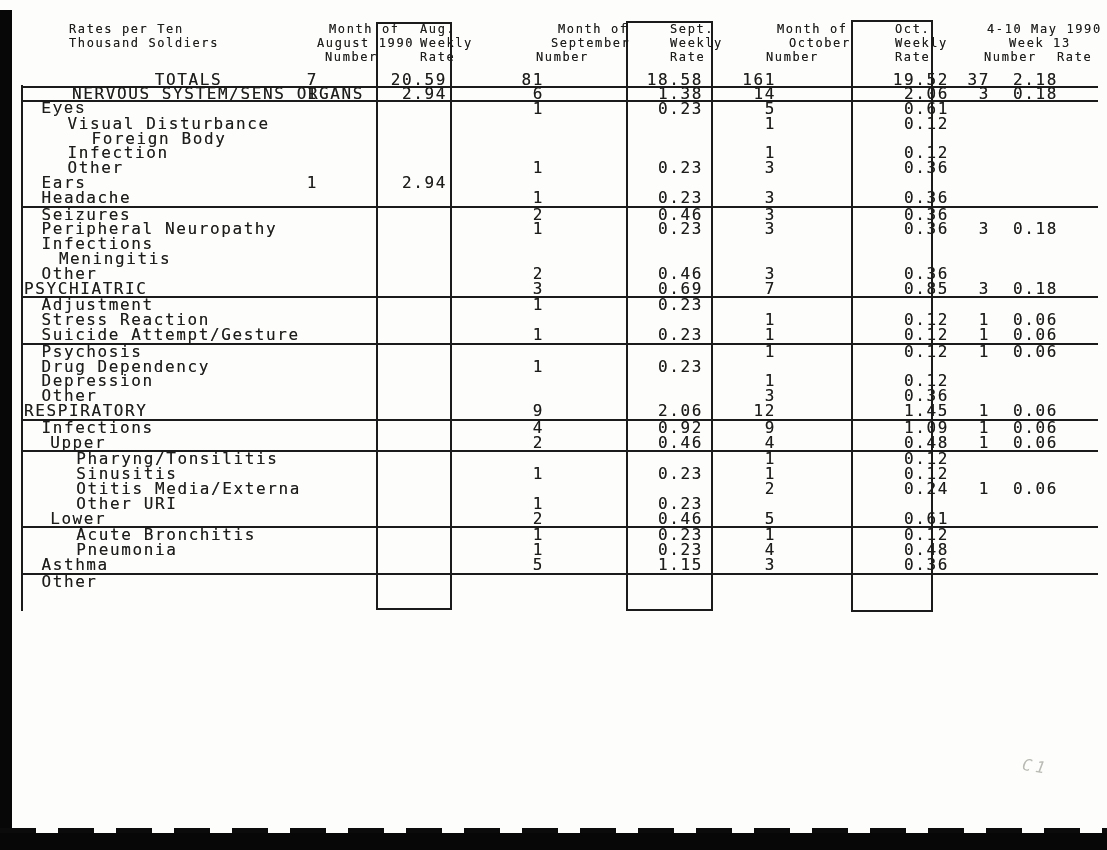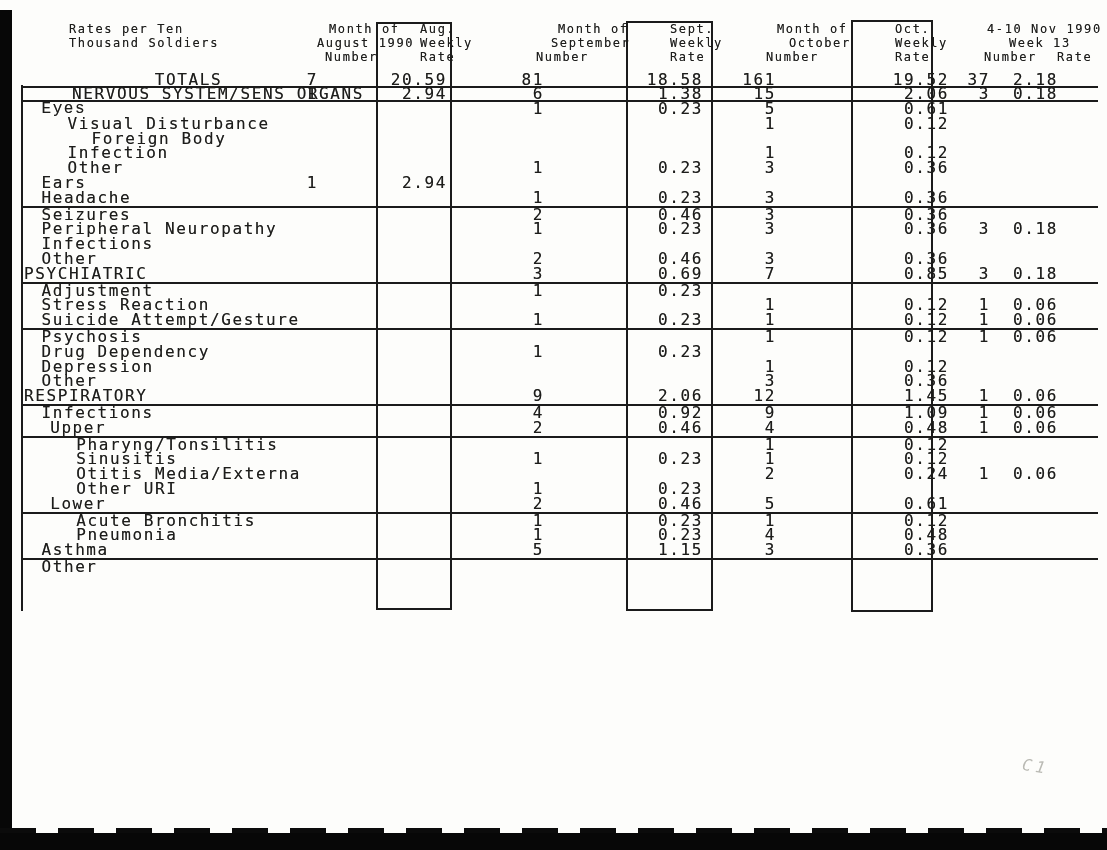--- a/index.html
+++ b/index.html
@@ -78,38 +78,39 @@
   <span class="h" style="left:634px;top:50px">Rate</span>
 
   <span class="h" style="left:741px;top:22px">Month of</span>
   <span class="h" style="left:753px;top:36px">October</span>
   <span class="h" style="left:730px;top:50px">Number</span>
 
   <span class="h" style="left:859px;top:22px">Oct.</span>
   <span class="h" style="left:859px;top:36px">Weekly</span>
   <span class="h" style="left:859px;top:50px">Rate</span>
 
-  <span class="h" style="left:951px;top:22px">4-10 Nov 1990</span>
+  <span class="h" style="left:951px;top:22px">4-10 May 1990</span>
   <span class="h" style="left:973px;top:36px">Week 13</span>
   <span class="h" style="left:948px;top:50px">Number</span>
   <span class="h" style="left:1021px;top:50px">Rate</span>
 
   <div class="rows" id="rows">
       <div class="row rule"><span class="label" style="left: 132.8px;">TOTALS</span><span class="cell c0">7</span><span class="cell c1">20.59</span><span class="cell c2">81</span><span class="cell c3">18.58</span><span class="cell c4">161</span><span class="cell c5">19.52</span><span class="cell c6">37</span><span class="cell c7">2.18</span></div>
-      <div class="row rule"><span class="label" style="left: 18px; padding-left: 32px;">NERVOUS SYSTEM/SENS ORGANS</span><span class="cell c0">1</span><span class="cell c1">2.94</span><span class="cell c2">6</span><span class="cell c3">1.38</span><span class="cell c4">15</span><span class="cell c5">2.06</span><span class="cell c6">3</span><span class="cell c7">0.18</span></div>
+      <div class="row rule"><span class="label" style="left: 18px; padding-left: 32px;">NERVOUS SYSTEM/SENS ORGANS</span><span class="cell c0">1</span><span class="cell c1">2.94</span><span class="cell c2">6</span><span class="cell c3">1.38</span><span class="cell c4">14</span><span class="cell c5">2.06</span><span class="cell c6">3</span><span class="cell c7">0.18</span></div>
       <div class="row"><span class="label" style="left: 19.44px; font-family: Liberation Mono, monospace;">Eyes</span><span class="cell c0"></span><span class="cell c1"></span><span class="cell c2">1</span><span class="cell c3">0.23</span><span class="cell c4">5</span><span class="cell c5">0.61</span><span class="cell c6"></span><span class="cell c7"></span></div>
       <div class="row"><span class="label" style="left: 45.6px;">Visual Disturbance</span><span class="cell c0"></span><span class="cell c1"></span><span class="cell c2"></span><span class="cell c3"></span><span class="cell c4">1</span><span class="cell c5">0.12</span><span class="cell c6"></span><span class="cell c7"></span></div>
       <div class="row"><span class="label" style="left: 45.6px; padding-left: 24px;">Foreign Body</span><span class="cell c0"></span><span class="cell c1"></span><span class="cell c2"></span><span class="cell c3"></span><span class="cell c4"></span><span class="cell c5"></span><span class="cell c6"></span><span class="cell c7"></span></div>
       <div class="row"><span class="label" style="left: 45.6px;">Infection</span><span class="cell c0"></span><span class="cell c1"></span><span class="cell c2"></span><span class="cell c3"></span><span class="cell c4">1</span><span class="cell c5">0.12</span><span class="cell c6"></span><span class="cell c7"></span></div>
       <div class="row"><span class="label" style="left: 45.6px;">Other</span><span class="cell c0"></span><span class="cell c1"></span><span class="cell c2">1</span><span class="cell c3">0.23</span><span class="cell c4">3</span><span class="cell c5">0.36</span><span class="cell c6"></span><span class="cell c7"></span></div>
       <div class="row"><span class="label" style="left: 19.44px;">Ears</span><span class="cell c0">1</span><span class="cell c1">2.94</span><span class="cell c2"></span><span class="cell c3"></span><span class="cell c4"></span><span class="cell c5"></span><span class="cell c6"></span><span class="cell c7"></span></div>
       <div class="row rule"><span class="label" style="left: 19.44px;">Headache</span><span class="cell c0"></span><span class="cell c1"></span><span class="cell c2">1</span><span class="cell c3">0.23</span><span class="cell c4">3</span><span class="cell c5">0.36</span><span class="cell c6"></span><span class="cell c7"></span></div>
       <div class="row"><span class="label" style="left: 19.44px;">Seizures</span><span class="cell c0"></span><span class="cell c1"></span><span class="cell c2">2</span><span class="cell c3">0.46</span><span class="cell c4">3</span><span class="cell c5">0.36</span><span class="cell c6"></span><span class="cell c7"></span></div>
       <div class="row"><span class="label" style="left: 19.44px;">Peripheral Neuropathy</span><span class="cell c0"></span><span class="cell c1"></span><span class="cell c2">1</span><span class="cell c3">0.23</span><span class="cell c4">3</span><span class="cell c5">0.36</span><span class="cell c6">3</span><span class="cell c7">0.18</span></div>
       <div class="row"><span class="label" style="left: 19.44px;">Infections</span><span class="cell c0"></span><span class="cell c1"></span><span class="cell c2"></span><span class="cell c3"></span><span class="cell c4"></span><span class="cell c5"></span><span class="cell c6"></span><span class="cell c7"></span></div>
+      <div class="row"><span class="label" style="left: 36.88px;">Meningitis</span><span class="cell c0"></span><span class="cell c1"></span><span class="cell c2"></span><span class="cell c3"></span><span class="cell c4"></span><span class="cell c5"></span><span class="cell c6"></span><span class="cell c7"></span></div>
       <div class="row"><span class="label" style="left: 19.44px;">Other</span><span class="cell c0"></span><span class="cell c1"></span><span class="cell c2">2</span><span class="cell c3">0.46</span><span class="cell c4">3</span><span class="cell c5">0.36</span><span class="cell c6"></span><span class="cell c7"></span></div>
       <div class="row rule"><span class="label" style="left: 2px;">PSYCHIATRIC</span><span class="cell c0"></span><span class="cell c1"></span><span class="cell c2">3</span><span class="cell c3">0.69</span><span class="cell c4">7</span><span class="cell c5">0.85</span><span class="cell c6">3</span><span class="cell c7">0.18</span></div>
       <div class="row"><span class="label" style="left: 19.44px;">Adjustment</span><span class="cell c0"></span><span class="cell c1"></span><span class="cell c2">1</span><span class="cell c3">0.23</span><span class="cell c4"></span><span class="cell c5"></span><span class="cell c6"></span><span class="cell c7"></span></div>
       <div class="row"><span class="label" style="left: 19.44px;">Stress Reaction</span><span class="cell c0"></span><span class="cell c1"></span><span class="cell c2"></span><span class="cell c3"></span><span class="cell c4">1</span><span class="cell c5">0.12</span><span class="cell c6">1</span><span class="cell c7">0.06</span></div>
       <div class="row rule"><span class="label" style="left: 19.44px;">Suicide Attempt/Gesture</span><span class="cell c0"></span><span class="cell c1"></span><span class="cell c2">1</span><span class="cell c3">0.23</span><span class="cell c4">1</span><span class="cell c5">0.12</span><span class="cell c6">1</span><span class="cell c7">0.06</span></div>
       <div class="row"><span class="label" style="left: 19.44px;">Psychosis</span><span class="cell c0"></span><span class="cell c1"></span><span class="cell c2"></span><span class="cell c3"></span><span class="cell c4">1</span><span class="cell c5">0.12</span><span class="cell c6">1</span><span class="cell c7">0.06</span></div>
       <div class="row"><span class="label" style="left: 19.44px;">Drug Dependency</span><span class="cell c0"></span><span class="cell c1"></span><span class="cell c2">1</span><span class="cell c3">0.23</span><span class="cell c4"></span><span class="cell c5"></span><span class="cell c6"></span><span class="cell c7"></span></div>
       <div class="row"><span class="label" style="left: 19.44px;">Depression</span><span class="cell c0"></span><span class="cell c1"></span><span class="cell c2"></span><span class="cell c3"></span><span class="cell c4">1</span><span class="cell c5">0.12</span><span class="cell c6"></span><span class="cell c7"></span></div>
       <div class="row"><span class="label" style="left: 19.44px;">Other</span><span class="cell c0"></span><span class="cell c1"></span><span class="cell c2"></span><span class="cell c3"></span><span class="cell c4">3</span><span class="cell c5">0.36</span><span class="cell c6"></span><span class="cell c7"></span></div>
       <div class="row rule"><span class="label" style="left: 2px;">RESPIRATORY</span><span class="cell c0"></span><span class="cell c1"></span><span class="cell c2">9</span><span class="cell c3">2.06</span><span class="cell c4">12</span><span class="cell c5">1.45</span><span class="cell c6">1</span><span class="cell c7">0.06</span></div>

